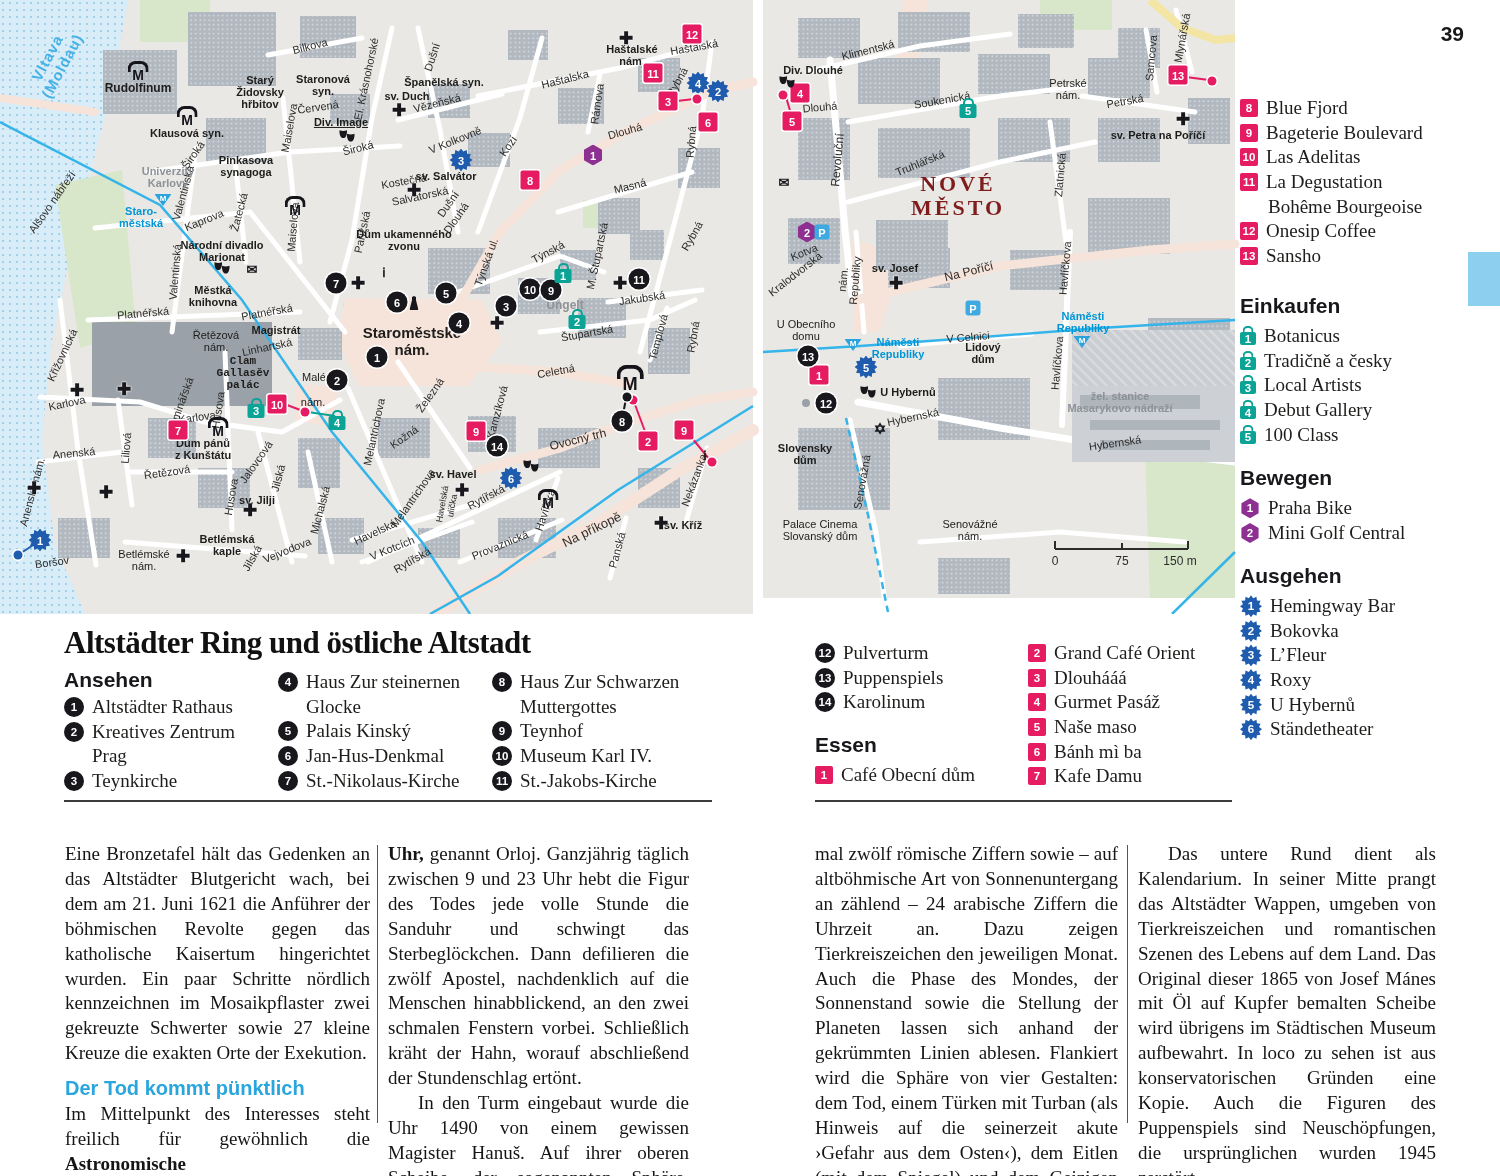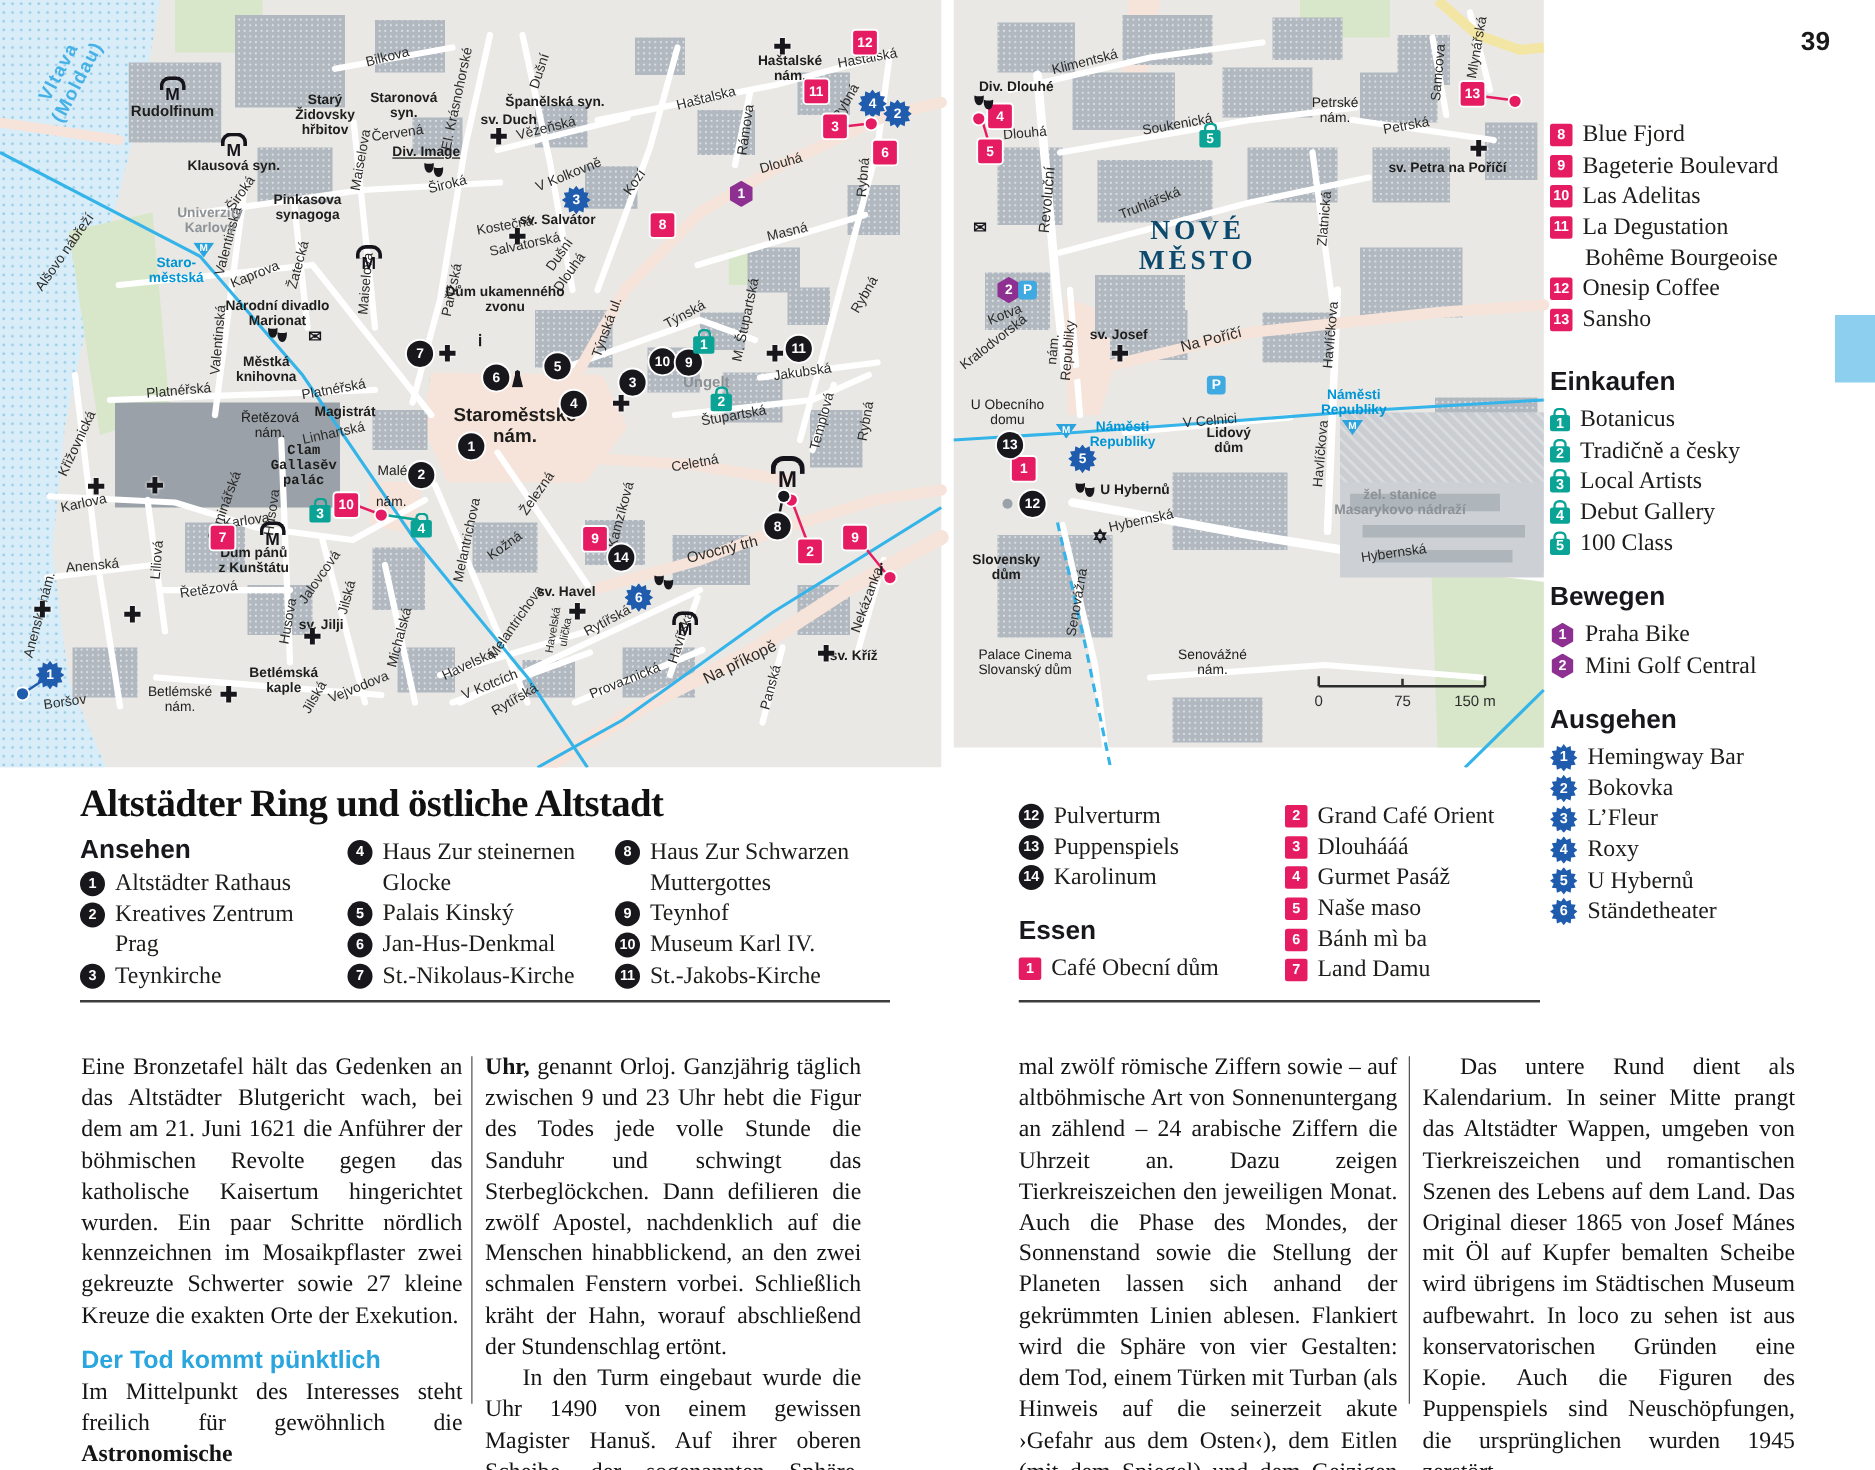--- a/index.html
+++ b/index.html
@@ -7,21 +7,21 @@
         font-family:"Liberation Sans",sans-serif;color:#191919;}
   
   #map{position:absolute;left:0;top:0;width:1500px;height:614px;}
   #map-svg{position:absolute;left:0;top:0;}
   .lbl{position:absolute;font:bold 11px/1.1 "Liberation Sans",sans-serif;color:#1d1d1b;
        white-space:pre-line;text-align:center;transform:translate(-50%,-50%);}
   .lbl.st{font-weight:normal;color:#2b2b29;}
   .lbl.r{font-weight:normal;}
   .lbl.g{color:#8d9297;}
   .lbl.bl{color:#0096d6;}
-  .lbl.ci{font-family:"Liberation Serif",serif;color:#0c4a6e;font-size:22px;letter-spacing:3px;}
+  .lbl.ci{font-family:"Liberation Serif",serif;color:#7f1d1d;font-size:22px;letter-spacing:3px;}
   .lbl.w{color:#45b1e6;font-size:15px;letter-spacing:1px;}
   .mk{position:absolute;transform:translate(-50%,-50%);display:flex;align-items:center;
       justify-content:center;color:#fff;font:bold 11px "Liberation Sans",sans-serif;}
   .mk.sight{width:21px;height:21px;border-radius:50%;background:#17171c;box-shadow:0 0 0 1.5px #fff;}
   .mk.eat{width:19px;height:19px;background:#e61c62;border-radius:2px;box-shadow:0 0 0 1.5px #fff;}
   .mk.shop{width:17px;height:14px;background:#0aa396;border-radius:2px;margin-top:3px;}
   .mk.shop::before{content:"";position:absolute;top:-6px;left:50%;transform:translateX(-50%);
       width:7px;height:7px;border:2px solid #0aa396;border-bottom:none;border-radius:5px 5px 0 0;}
   .mk.move{width:21px;height:21px;background:#8e2f92;
       clip-path:polygon(50% 0,93% 25%,93% 75%,50% 100%,7% 75%,7% 25%);}
@@ -740,21 +740,21 @@
       <div class="lrow">
         <span class="bdg eat">5</span>
         <span class="ltx">Naše maso</span>
       </div>
       <div class="lrow">
         <span class="bdg eat">6</span>
         <span class="ltx">Bánh mì ba</span>
       </div>
       <div class="lrow">
         <span class="bdg eat">7</span>
-        <span class="ltx">Land Damu</span>
+        <span class="ltx">Kafe Damu</span>
       </div>
     </div>
   <div class="hrule" style="left:815px;top:800px;width:417px"></div>
 
   <div id="artcol1" class="artcol" style="left:65px;width:305px">
       <p><span>Eine Bronzetafel hält das Gedenken an das Altstädter Blutgericht wach, bei dem am 21. Juni 1621 die Anführer der böhmischen Revolte gegen das katholische Kaisertum hingerichtet wurden. Ein paar Schritte nördlich kennzeichnen im Mosaikpflaster zwei gekreuzte Schwerter sowie 27 kleine Kreuze die exakten Orte der Exekution.</span></p>
       <div class="subhead">Der Tod kommt pünktlich</div>
       <p><span>Im Mittelpunkt des Interesses steht freilich für gewöhnlich die </span><span class="bold">Astronomische</span></p>
     </div>
   <div id="artcol2" class="artcol" style="left:388px;width:301px">

